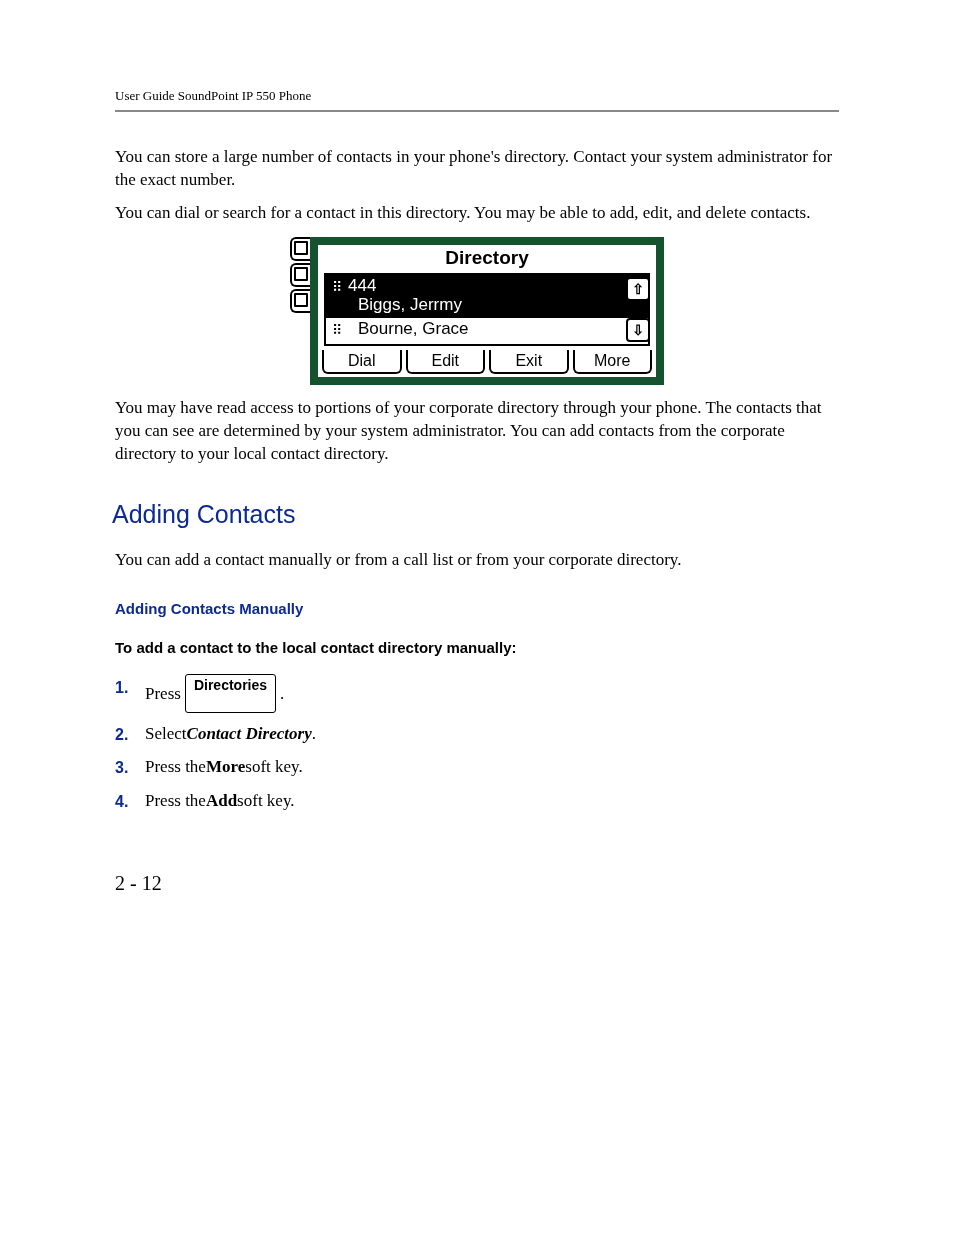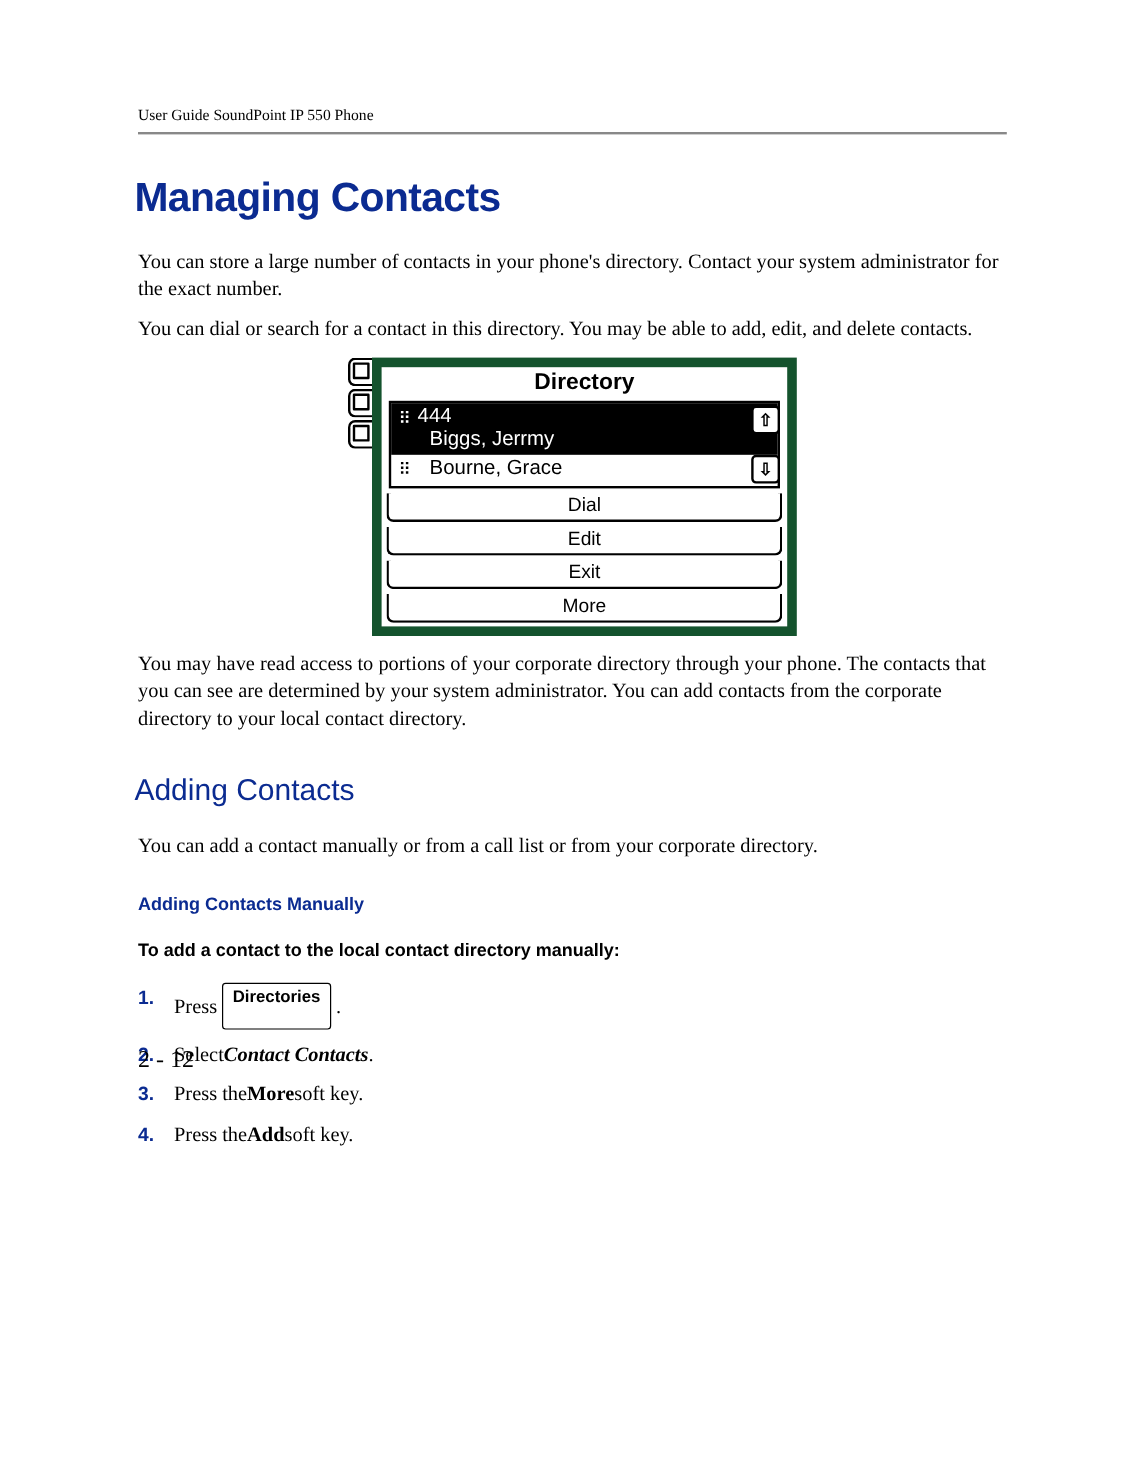--- a/index.html
+++ b/index.html
@@ -193,21 +193,20 @@
     justify-content: center;
     font-weight: bold;
     font-size: 14px;
   }
   .arrow-up { top: 2px; }
   .arrow-down { bottom: 2px; }
   .phone-softkeys {
     display: flex;
     gap: 4px;
     margin: 0 4px 3px 4px;
-    flex-direction: column;
   }
   .softkey {
     flex: 1;
     border: 2px solid #000;
     border-radius: 0 0 6px 6px;
     border-top: none;
     text-align: center;
     font-family: "Comic Sans MS", "Trebuchet MS", sans-serif;
     font-size: 16px;
     line-height: 22px;
@@ -220,21 +219,20 @@
     font-size: 20px;
   }
 </style>
 </head>
 <body>
 
 <div class="page">
   <div class="running-header">User Guide SoundPoint IP 550 Phone</div>
   <hr class="header-rule">
 
-  <h1 class="section-title">Managing Contacts</h1>
 
   <div class="body-block">
     <p class="body-text">You can store a large number of contacts in your phone's directory. Contact your system administrator for the exact number.</p>
     <p class="body-text">You can dial or search for a contact in this directory. You may be able to add, edit, and delete contacts.</p>
 
     <div class="phone-figure">
       <div class="phone-frame">
         <div class="phone-sidebar">
           <div class="side-tab"></div>
           <div class="side-tab"></div>
@@ -282,21 +280,21 @@
     <div class="instruction-lead">To add a contact to the local contact directory manually:</div>
 
     <ol class="steps">
       <li>
         <span>Press </span>
         <span class="key-button">Directories</span>
         <span> .</span>
       </li>
       <li>
         <span>Select </span>
-        <span class="italic-bold">Contact Contacts</span>
+        <span class="italic-bold">Contact Directory</span>
         <span>.</span>
       </li>
       <li>
         <span>Press the </span>
         <span class="bold">More</span>
         <span> soft key.</span>
       </li>
       <li>
         <span>Press the </span>
         <span class="bold">Add</span>

